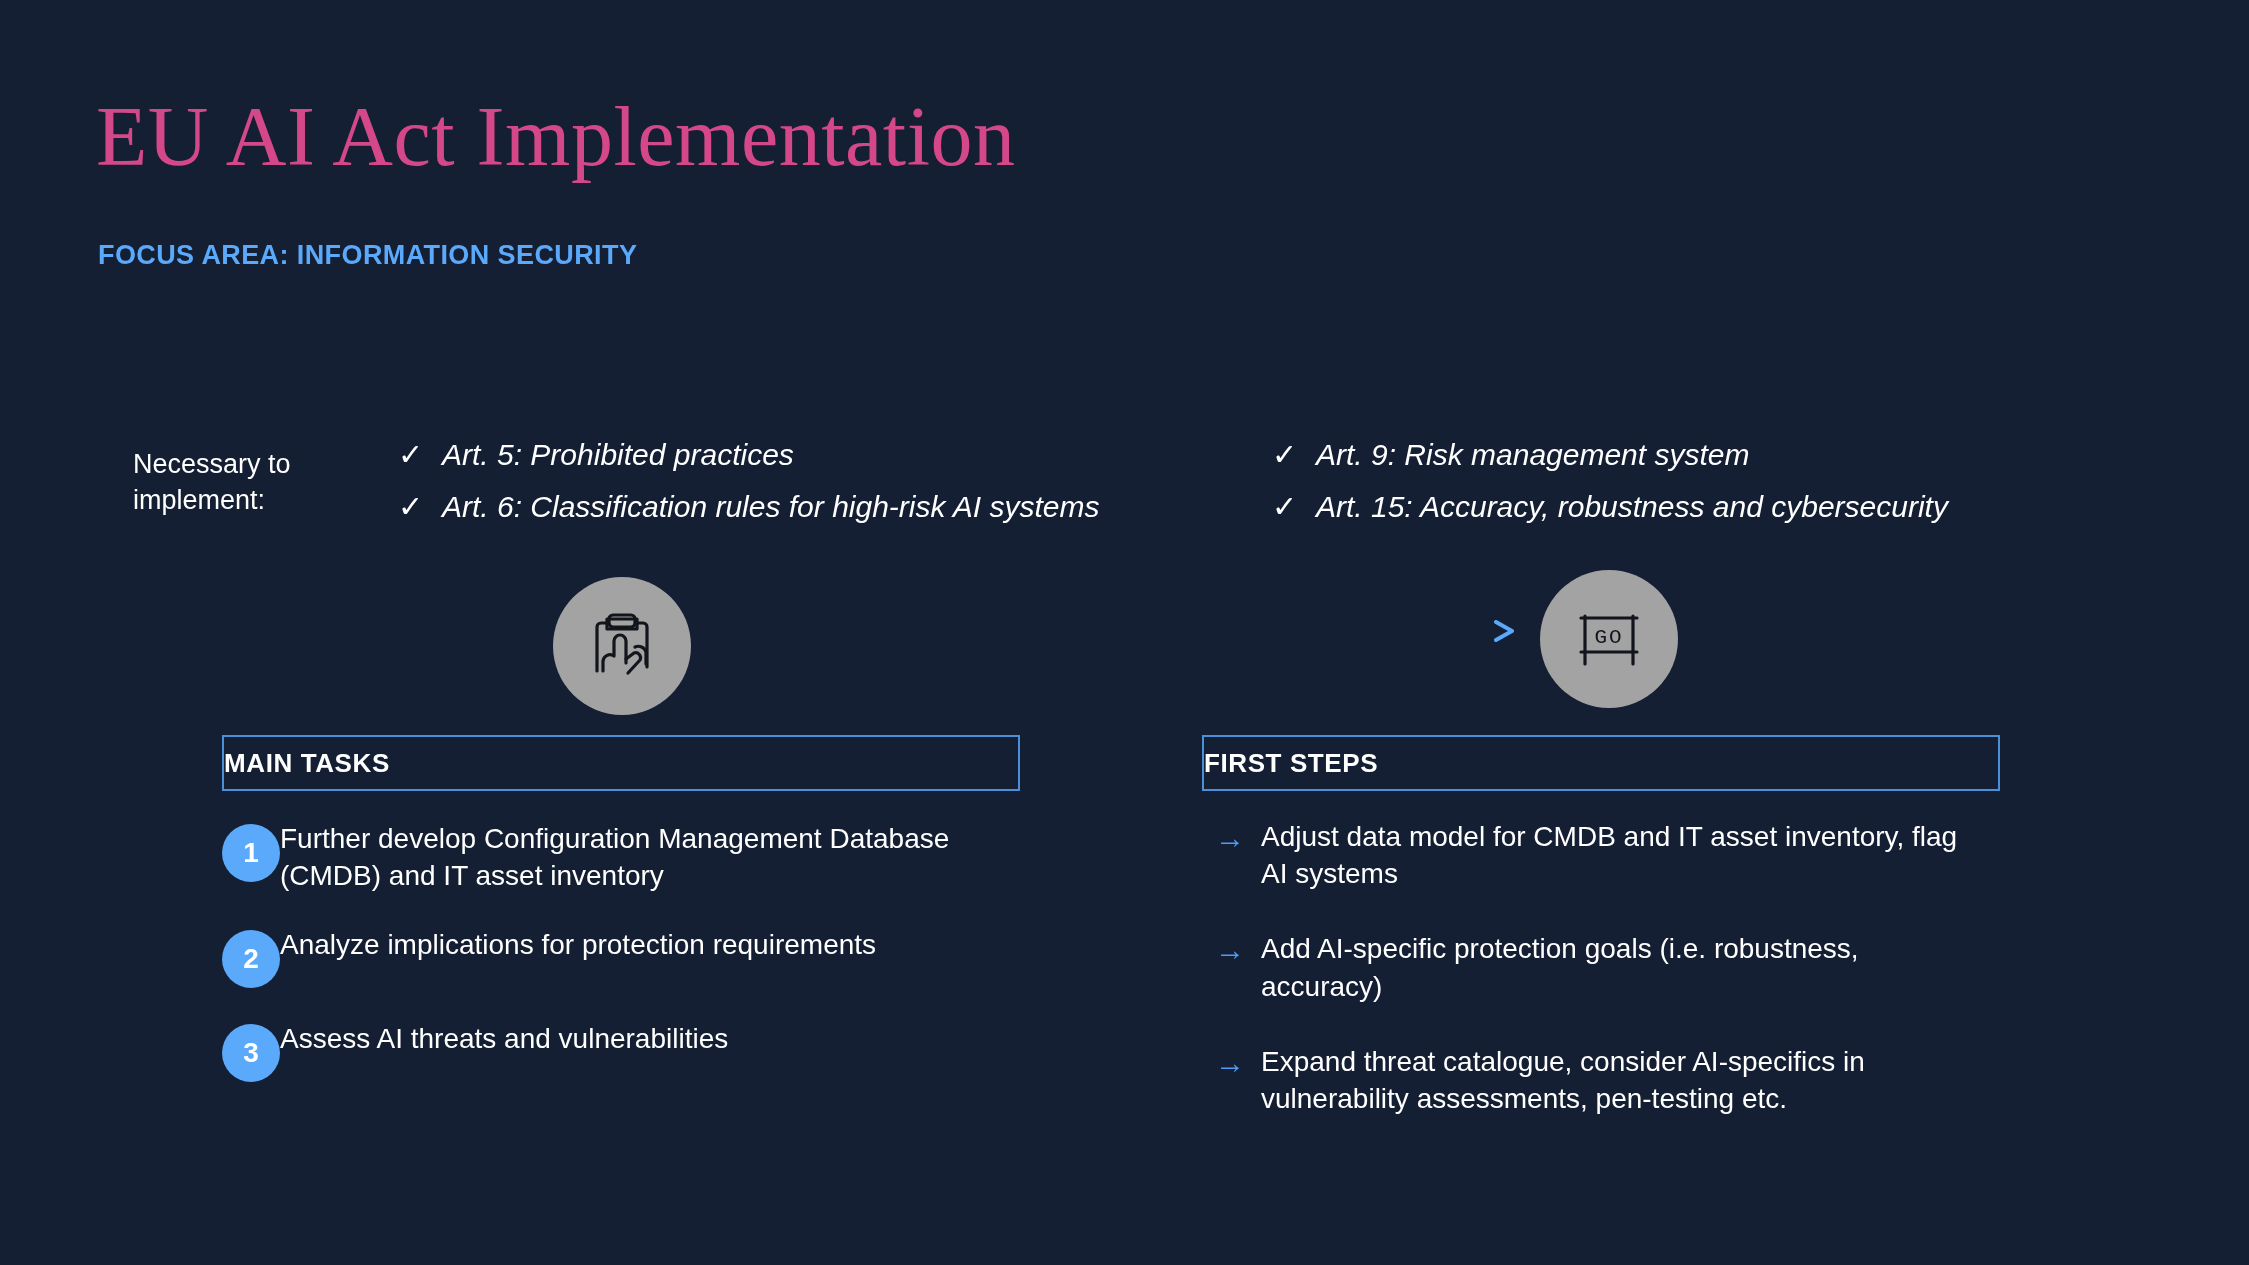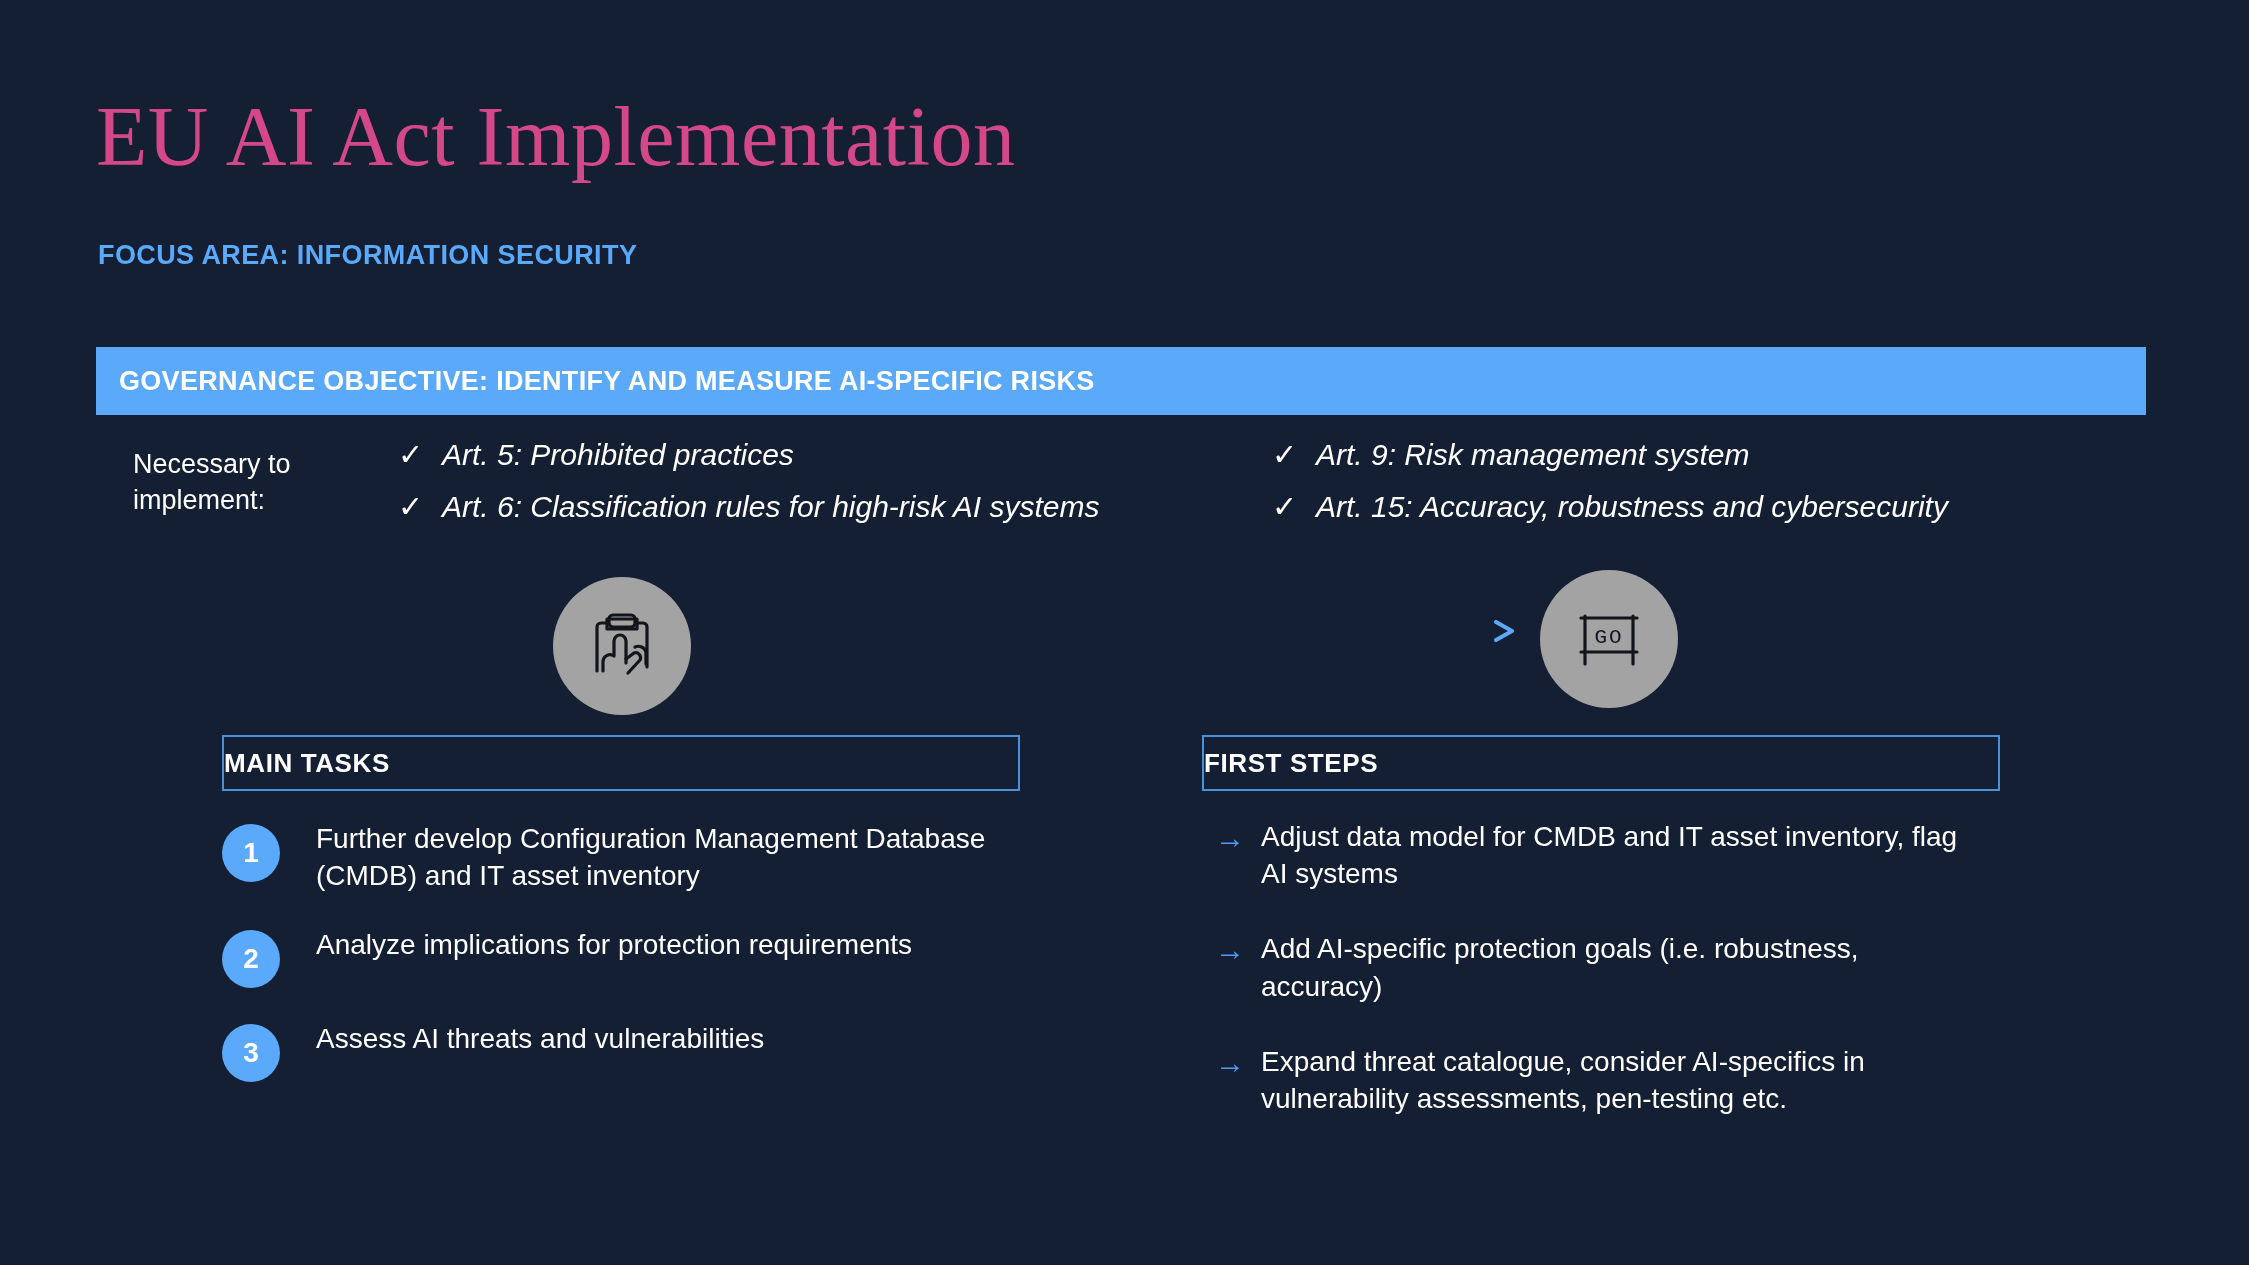--- a/index.html
+++ b/index.html
@@ -92,21 +92,20 @@
   .tasks{position:absolute;left:222px;top:820px;width:800px;}
   .task{display:flex;align-items:flex-start;margin-bottom:32px;}
   .task-num{
     flex:none;width:58px;height:58px;border-radius:50%;
     background:#5aa9fa;color:#ffffff;
     font-size:28px;font-weight:bold;
     display:flex;align-items:center;justify-content:center;
     margin-top:4px;
   }
   .task-text{
-    margin-left:36px;
     font-size:28px;line-height:1.33;color:#ffffff;
     max-width:690px;
   }
 
   
   .steps{position:absolute;left:1215px;top:818px;width:800px;}
   .step{display:flex;align-items:flex-start;margin-bottom:38px;}
   .step-arrow{
     flex:none;width:46px;
     color:#4e9bf0;font-size:30px;line-height:1.3;
@@ -117,23 +116,20 @@
   }
 </style>
 </head>
 <body>
 
 <div class="slide">
 
   <div class="title">EU AI Act Implementation</div>
   <div class="subtitle">FOCUS AREA: INFORMATION SECURITY</div>
 
-  <div class="banner">
-    <span class="banner-text">GOVERNANCE OBJECTIVE: IDENTIFY AND MEASURE AI-SPECIFIC RISKS</span>
-  </div>
 
   <div class="necessary">Necessary to implement:</div>
 
   <div class="art-col left">
     <div class="art-row">
       <span class="art-check">✓</span>
       <span class="art-text">Art. 5: Prohibited practices</span>
     </div>
     <div class="art-row">
       <span class="art-check">✓</span>

